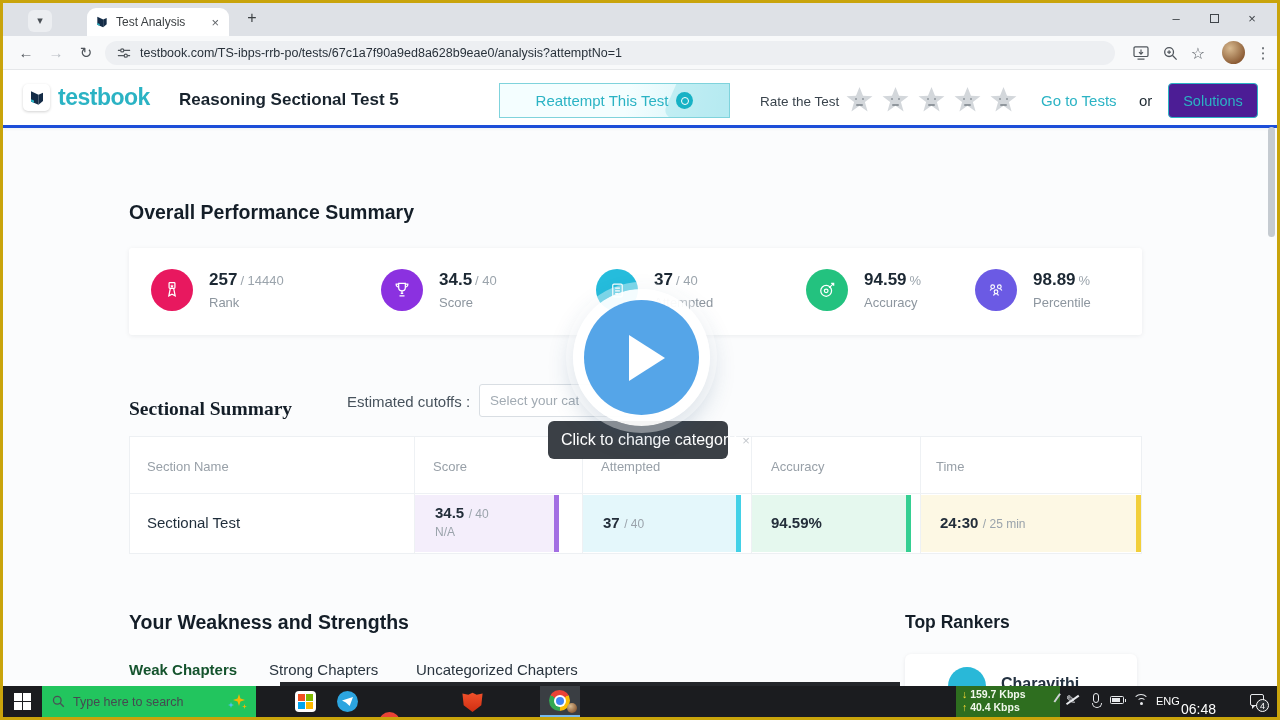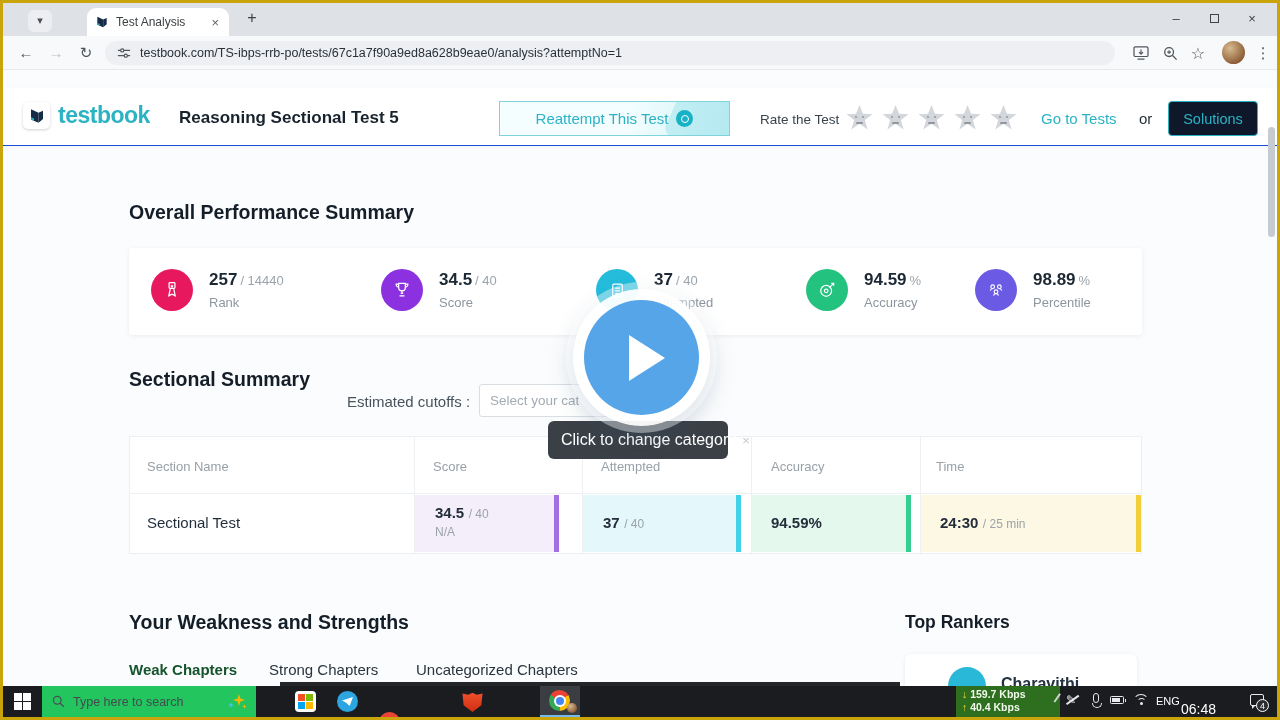--- a/index.html
+++ b/index.html
@@ -25,22 +25,22 @@
   .navbtn { position:absolute; top:4px; width:26px; height:26px; text-align:center; line-height:26px; font-size:15px; color:#50565c; }
   .navbtn.disabled { color:#b9bec4; }
   .urlbar { position:absolute; left:102px; top:5px; width:1010px; height:24px; background:#edeff2; border-radius:12px;
             display:flex; align-items:center; padding:0 12px; }
   .url-text { font-size:12.5px; color:#28313a; margin-left:9px; white-space:nowrap; }
   .tb-right-icon { position:absolute; top:5px; width:24px; height:24px; display:flex; align-items:center; justify-content:center; color:#50565c; }
   .browser-avatar { position:absolute; left:1219px; top:5px; width:23px; height:23px; border-radius:50%;
                     background:radial-gradient(circle at 35% 32%, #d8ba90, #8a5a33 75%); }
 
   
-  .siteheader { position:absolute; left:0; top:85px; width:1274px; height:58px; background:#fff;
-                border-bottom:1px solid #1d4ed8; box-shadow:0 1px 3px rgba(20,30,40,.05); z-index:20; }
+  .siteheader { position:absolute; left:0; top:67px; width:1274px; height:58px; background:#fff;
+                border-bottom:3px solid #1d4ed8; box-shadow:0 1px 3px rgba(20,30,40,.05); z-index:20; }
   .logo { position:absolute; left:20px; top:14px; display:flex; align-items:center; }
   .logo-tile { width:27px; height:27px; border-radius:5px; background:#fff; box-shadow:0 1px 3px rgba(0,0,0,.18);
                display:flex; align-items:center; justify-content:center; }
   .logo-word { font-size:23px; font-weight:bold; color:#2bb3c4; margin-left:8px; letter-spacing:-0.5px; }
   .test-title { position:absolute; left:176px; top:20px; font-size:17px; font-weight:bold; color:#18232d; }
   .reattempt-btn { position:absolute; left:496px; top:13px; width:231px; height:35px; border:1px solid #7fd3dc; border-radius:0;
                    background:linear-gradient(100deg,#f4feff 55%, #cdf2f7 100%); overflow:hidden;
                    display:flex; align-items:center; justify-content:center; }
   .reattempt-deco { position:absolute; right:-12px; top:-8px; width:70px; height:55px;
                     background:rgba(150,224,233,.45); transform:rotate(24deg); border-radius:8px; }
@@ -51,21 +51,21 @@
   .rate-label { position:absolute; left:757px; top:24px; font-size:13.5px; color:#39434c; }
   .stars { position:absolute; left:843px; top:17px; display:flex; gap:9px; }
   .star { position:relative; width:27px; height:26px; background:#d3d7db;
           clip-path:polygon(50% 0,63% 34%,98% 36%,70% 58%,80% 94%,50% 72%,20% 94%,30% 58%,2% 36%,37% 34%); }
   .star::before { content:""; position:absolute; left:9px; top:11px; width:2px; height:2px; background:#8f969c;
                   border-radius:50%; box-shadow:7px 0 0 #8f969c; }
   .star::after { content:""; position:absolute; left:10px; top:17px; width:7px; height:1.5px; background:#8f969c; border-radius:2px; }
   .goto-tests { position:absolute; left:1038px; top:22px; font-size:15px; color:#2bb3c4; }
   .or-label { position:absolute; left:1136px; top:22px; font-size:15px; color:#1f2a33; }
   .solutions-btn { position:absolute; left:1165px; top:13px; width:90px; height:35px; border:1px solid #2bb3c4; border-radius:4px;
-                   color:#2bb3c4; font-size:14.5px; display:flex; align-items:center; justify-content:center; background:#0f172a; }
+                   color:#2bb3c4; font-size:14.5px; display:flex; align-items:center; justify-content:center; background:#4c1d95; }
 
   
   .h-main { position:absolute; font-size:19.5px; font-weight:bold; color:#141e28; }
   .summary-card { position:absolute; left:126px; top:245px; width:1013px; height:87px; background:#fff; border-radius:3px;
                   box-shadow:0 1px 5px rgba(20,30,40,.07); }
   .stat { position:absolute; top:21px; display:flex; }
   .stat-circle { width:42px; height:42px; border-radius:50%; display:flex; align-items:center; justify-content:center; flex:none; }
   .stat-text { margin-left:16px; padding-top:1px; }
   .stat-line1 { font-size:17px; font-weight:bold; color:#1c2833; white-space:nowrap; }
   .stat-suffix { font-size:13px; font-weight:normal; color:#9ba4ac; margin-left:3px; }
@@ -322,21 +322,21 @@
       </span>
       <span class="stat-text">
         <span class="stat-line1">98.89</span><span class="stat-suffix stat-line1">%</span>
         <div class="stat-label">Percentile</div>
       </span>
     </div>
   </div>
 
   <div class="scroll-thumb"></div>
 
-  <div class="h-main" style="left:126px; top:365px;">Sectional Summary</div>
+  <div class="h-main" style="left:126px; top:395px;font-family:Liberation Serif, serif;">Sectional Summary</div>
   <div class="cutoff-label">Estimated cutoffs :</div>
   <div class="cat-select">
     <span>Select your cat</span>
   </div>
 
   <div class="table-card">
     <div class="tcol-sep" style="left:284px;"></div>
     <div class="tcol-sep" style="left:452px;"></div>
     <div class="tcol-sep" style="left:621px;"></div>
     <div class="tcol-sep" style="left:790px;"></div>

